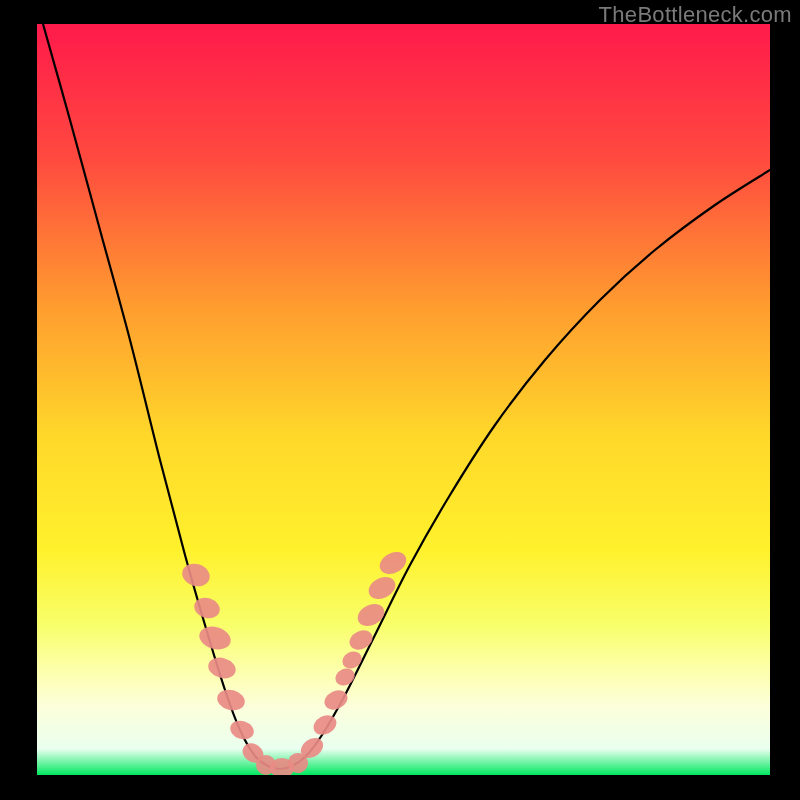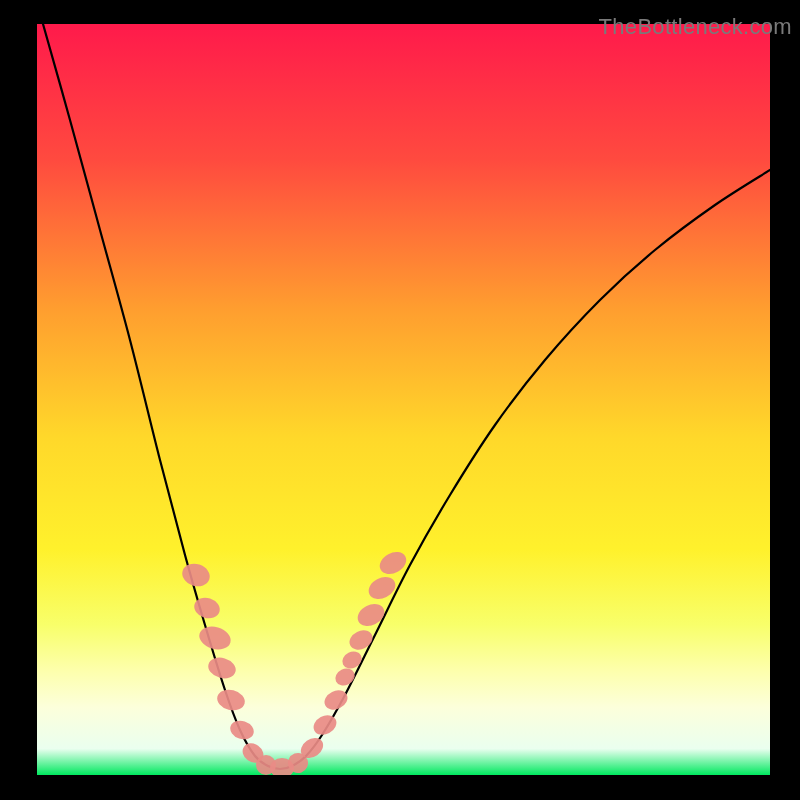--- a/index.html
+++ b/index.html
@@ -1,18 +1,18 @@
 <!DOCTYPE html>
 <html><head>
   <meta charset="utf-8">
   <style>
     * { margin: 0; padding: 0; box-sizing: border-box; }
     body { width: 800px; height: 800px; background: #000; position: relative; font-family: Arial, sans-serif; }
     .chart-container { position: absolute; top: 0; left: 0; width: 800px; height: 800px; }
-    .attribution { position: absolute; top: 14px; right: 8px; color: #7a7a7a; font-size: 22px; font-weight: 500; letter-spacing: 0.3px; }
+    .attribution { position: absolute; top: 2px; right: 8px; color: #7a7a7a; font-size: 22px; font-weight: 500; letter-spacing: 0.3px; }
     svg { display: block; }
   </style>
 </head>
 <body>
 
 <div class="chart-container">
   <svg width="800" height="800" viewBox="0 0 800 800">
     <defs>
       <linearGradient id="bg-grad" x1="0" y1="0" x2="0" y2="1">
           <stop offset="0%" stop-color="#ff1a4b"></stop>

